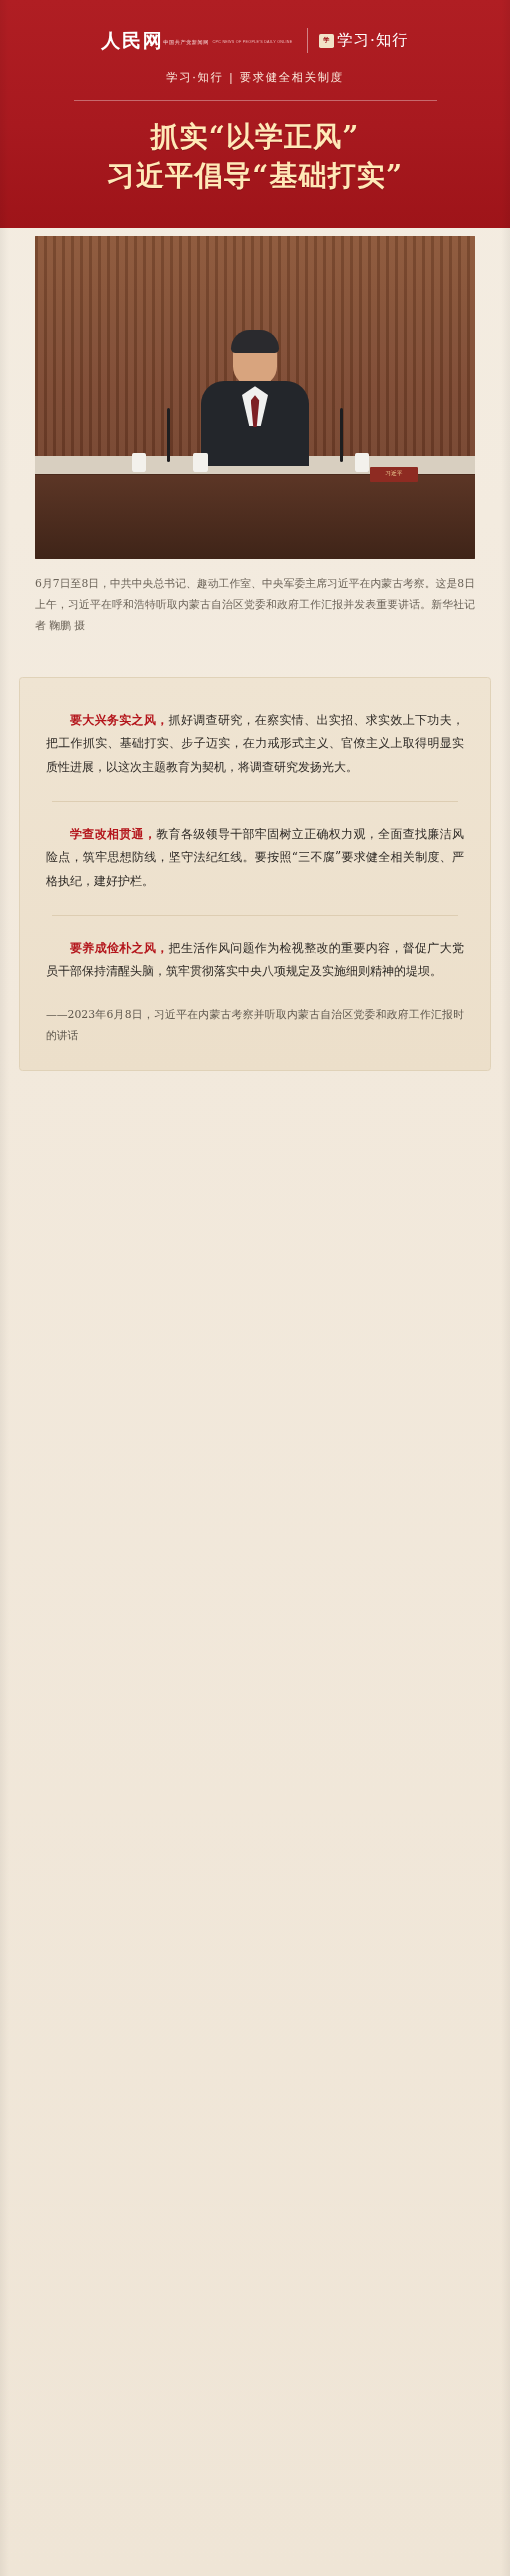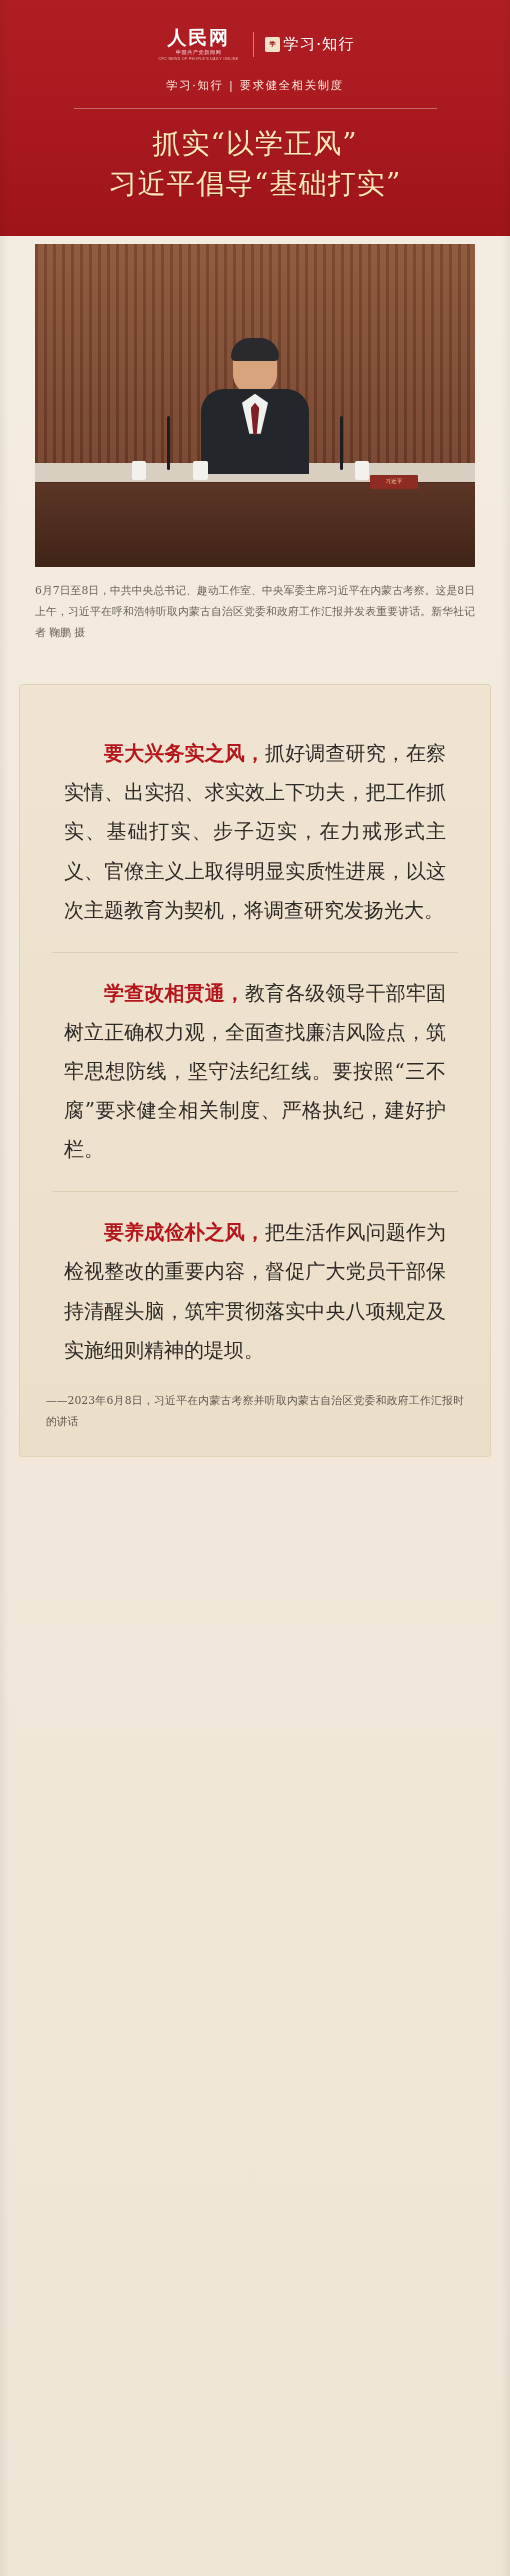--- a/index.html
+++ b/index.html
@@ -28,21 +28,21 @@
   }
   .logo-row {
     display: flex;
     align-items: center;
     justify-content: center;
     gap: 11.3px;
     padding: 3.4px 0 17px 0;
   }
   .pd-logo {
     display: flex;
-    flex-direction: column;
+    flex-direction: row;
     align-items: center;
     line-height: 1;
   }
   .pd-logo .cn {
     font-family: "DejaVu Serif", serif;
     font-weight: bold;
     font-size: 19px;
     color: #ffffff;
     letter-spacing: 1.7px;
   }
@@ -100,21 +100,21 @@
   .hline {
     width: 363px;
     height: 0.6px;
     background: rgba(255,255,255,0.35);
     margin: 0 auto 16px auto;
   }
   .headline {
     text-align: center;
     font-family: "DejaVu Serif", serif;
     color: #ffe9b8;
-    font-weight: normal;
+    font-weight: bold;
     font-size: 28px;
     line-height: 1.42;
     letter-spacing: 1.1px;
     text-shadow: 0 1.1px 0 rgba(0,0,0,0.18);
     padding: 0 23px 32px 23px;
   }
   
   .body-wrap {
     padding: 0 0 0 0;
   }
@@ -258,26 +258,26 @@
   .card {
     margin: 14.7px 19px 0 19px;
     background: linear-gradient(180deg, #efe4d2 0%, #ecdfca 100%);
     border: 0.6px solid #e0d2b8;
     border-radius: 3.4px;
     padding: 31px 26px 24px 26px;
     box-sizing: border-box;
   }
   .card .para {
     font-family: "DejaVu Serif", serif;
-    font-size: 20px;
+    font-size: 12px;
     line-height: 1.96;
     color: #2e2a26;
     text-indent: 2em;
     text-align: justify;
-    margin: 18px;
+    margin: 0;
   }
   .card .para .lead {
     color: #b4161c;
     font-weight: bold;
   }
   .card-sep {
     height: 0.6px;
     background: #ddcdb2;
     margin: 21.5px 5.7px;
   }

